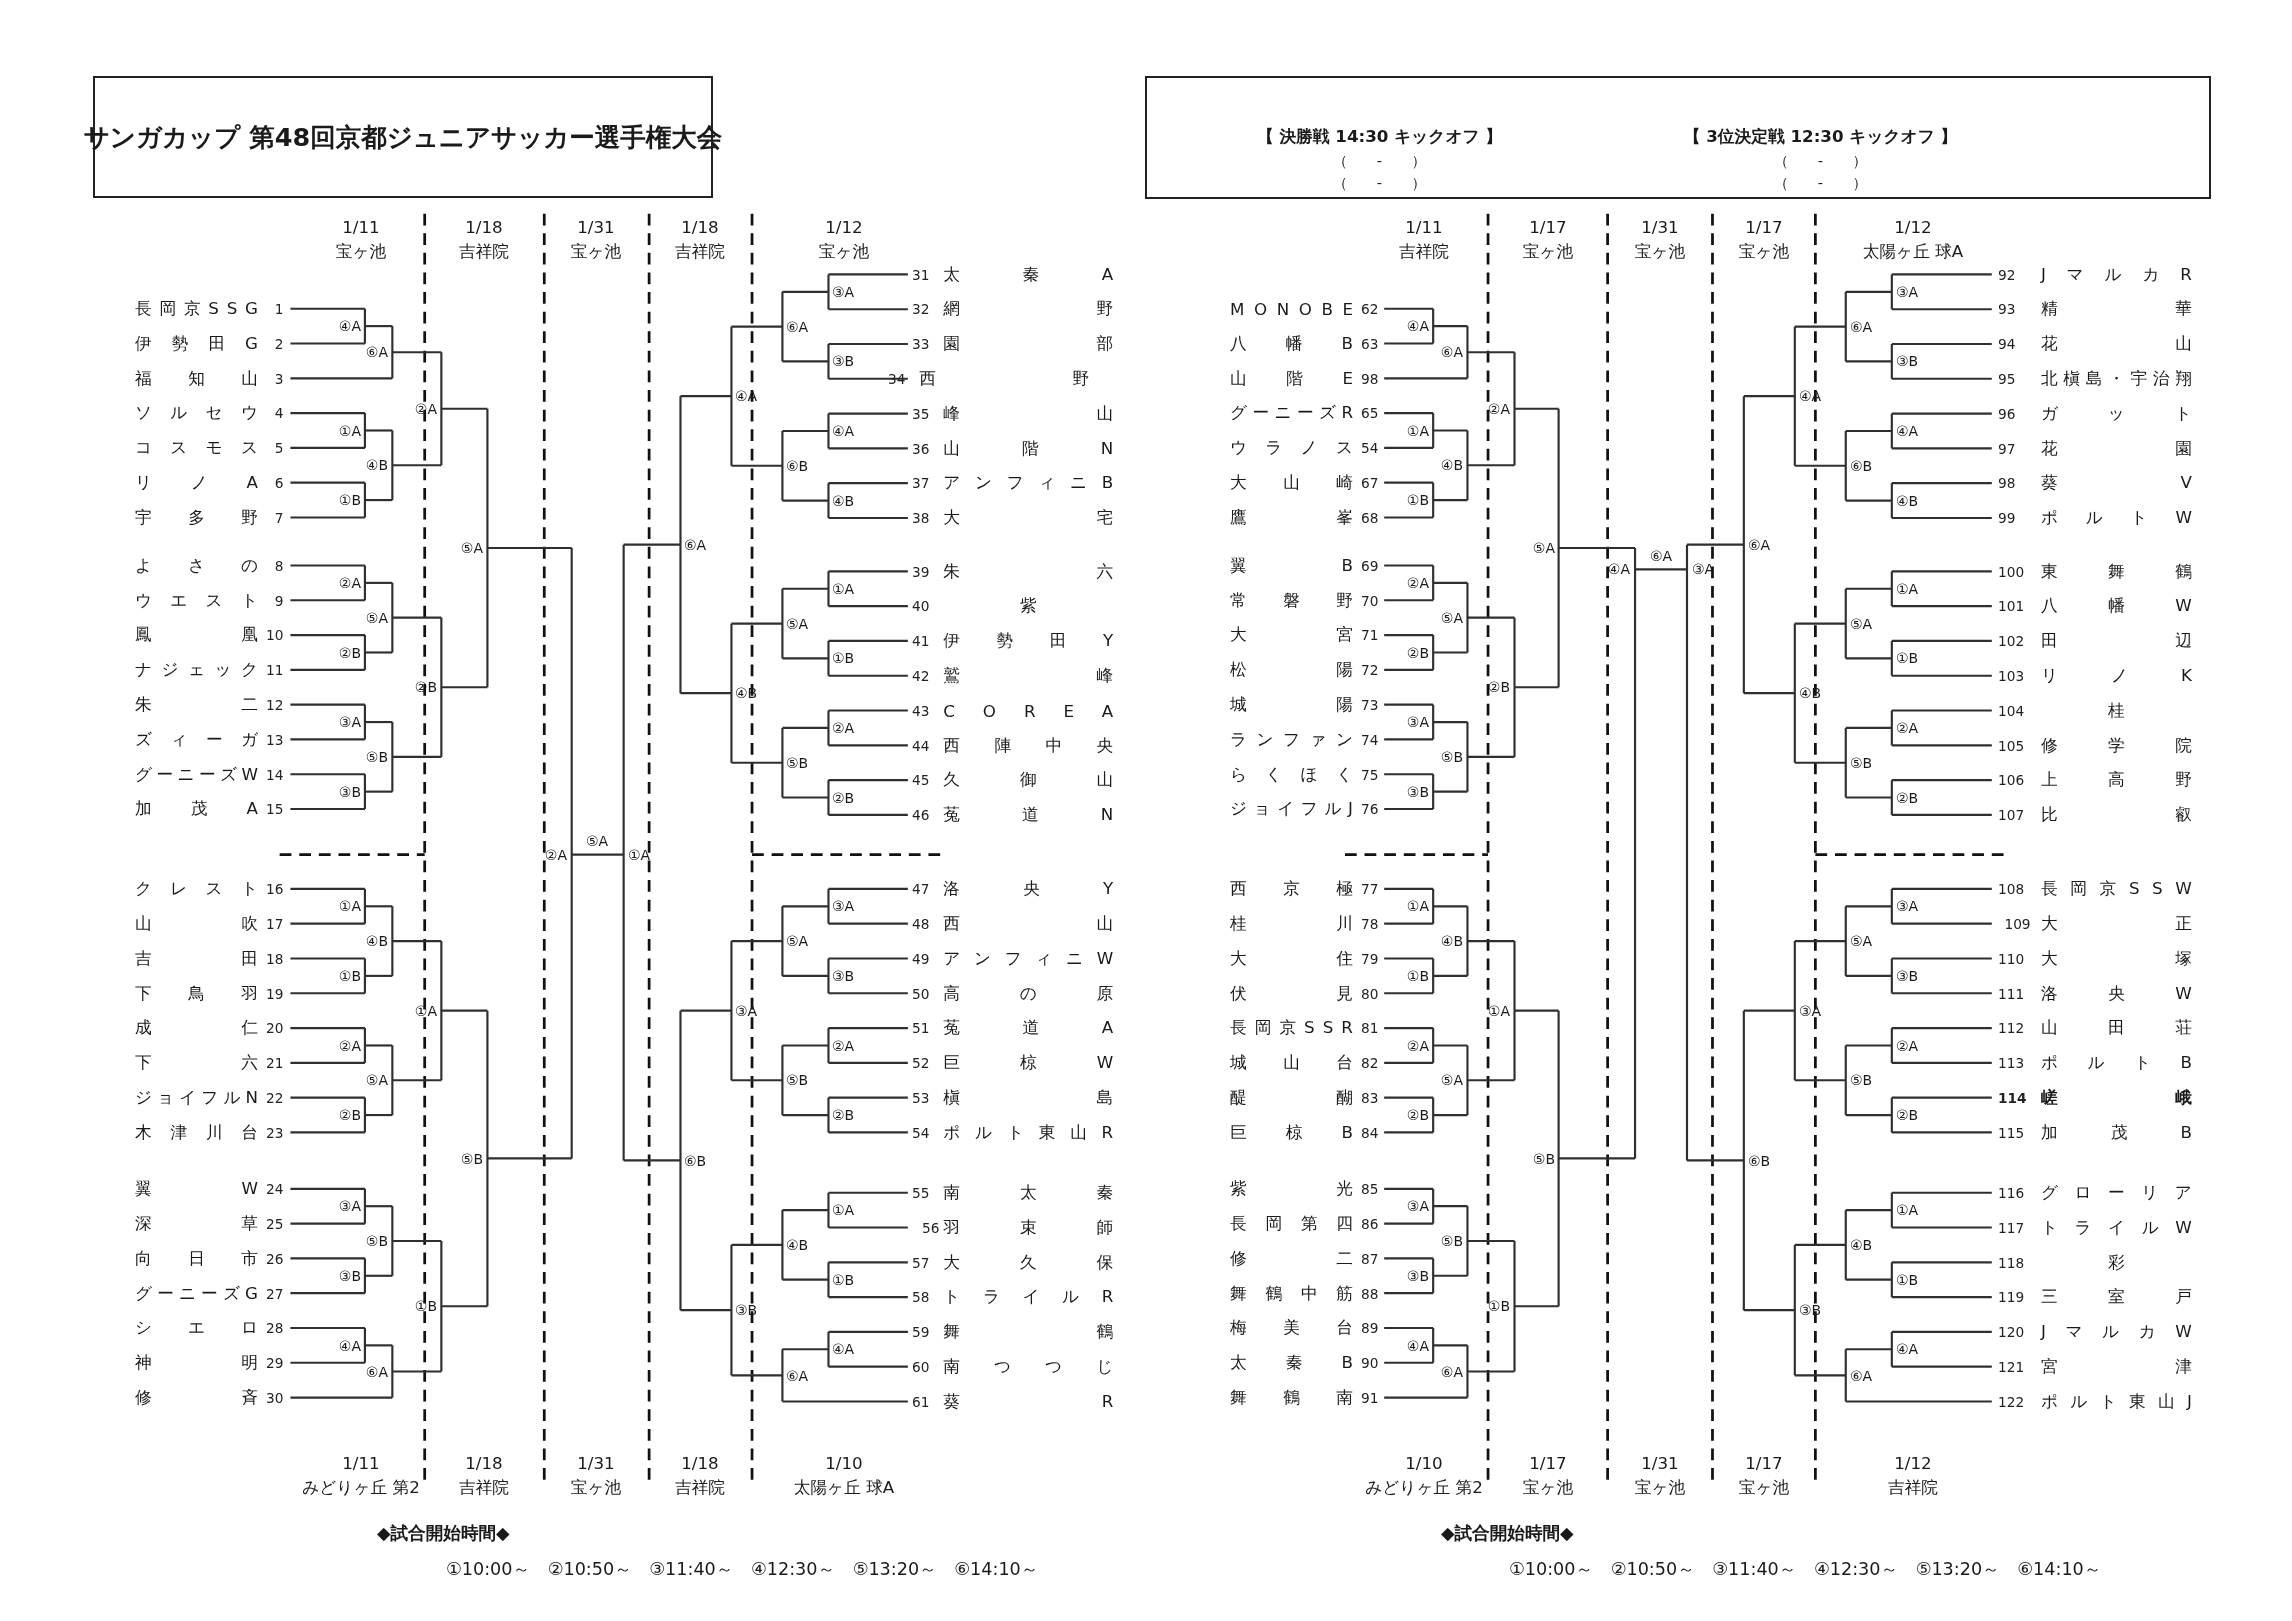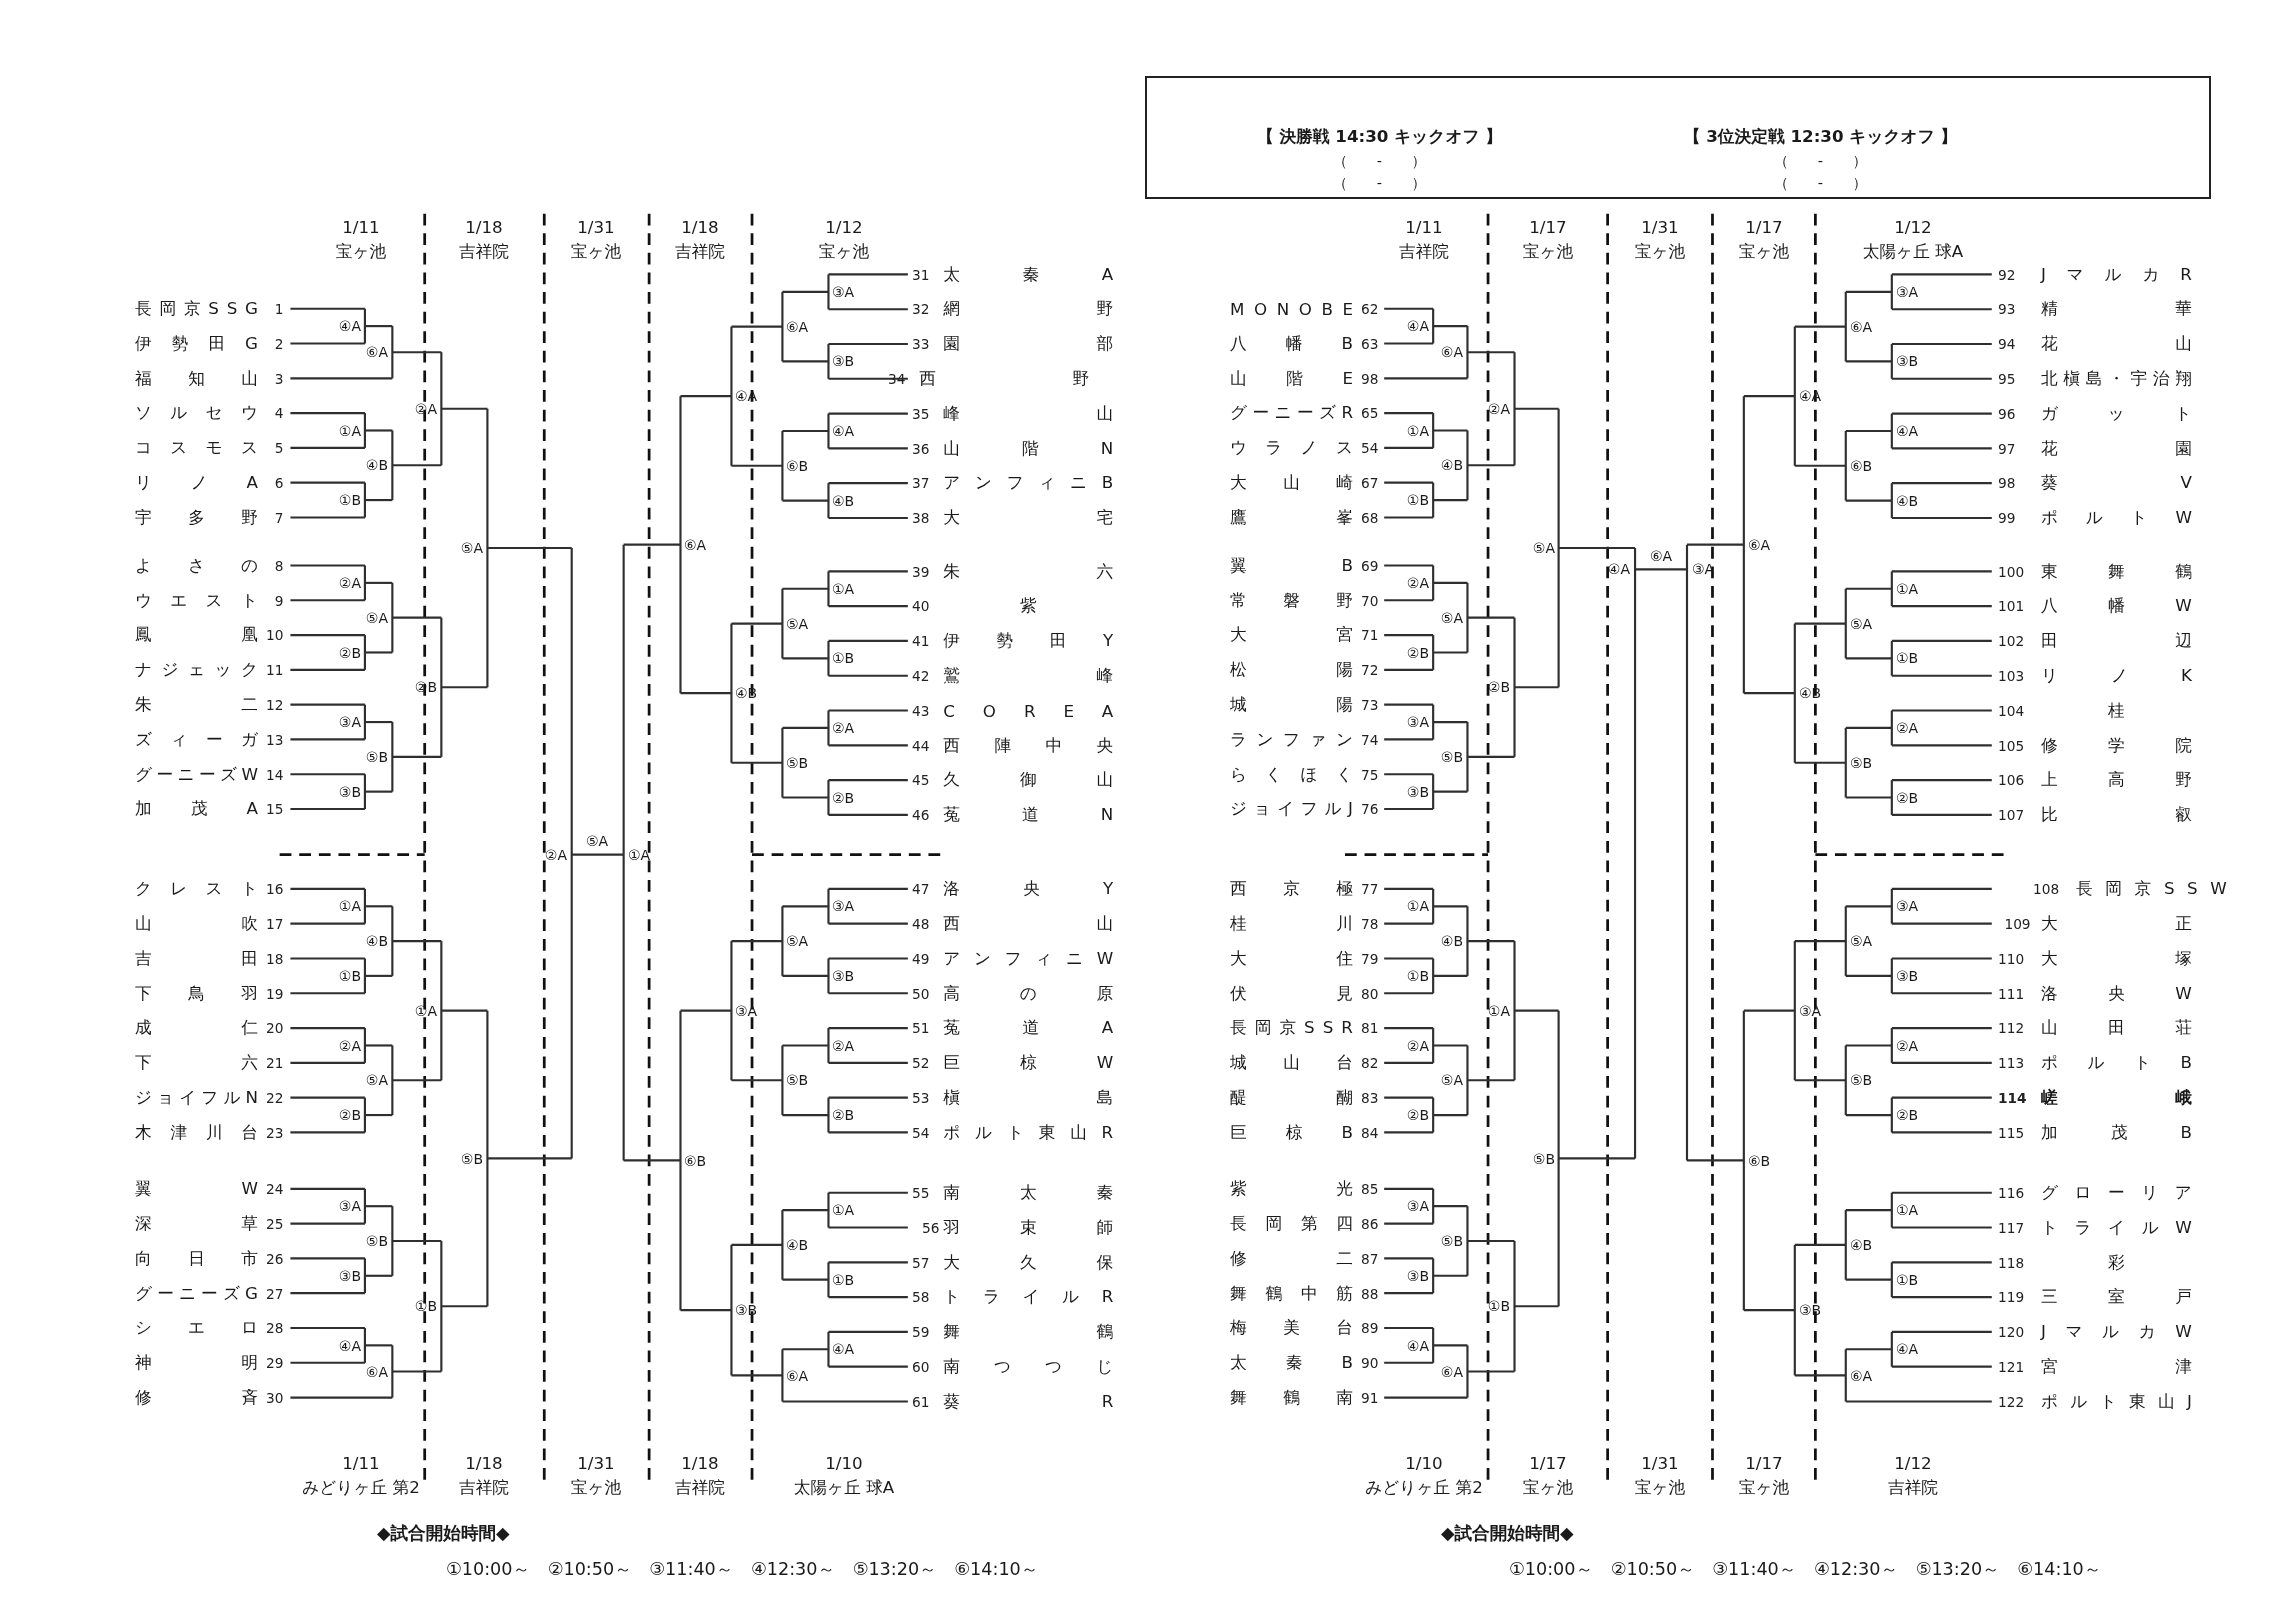--- a/index.html
+++ b/index.html
@@ -391,20 +391,21 @@
       <line x1="1831" y1="1270.25" x2="1831" y2="1403.375" stroke="#2f2f2f" stroke-width="2.2"></line>
       <line x1="1831" y1="1031.25" x2="1779" y2="1031.25" stroke="#2f2f2f" stroke-width="2.2"></line>
       <line x1="1831" y1="1336.8125" x2="1779" y2="1336.8125" stroke="#2f2f2f" stroke-width="2.2"></line>
       <line x1="1779" y1="1031.25" x2="1779" y2="1336.8125" stroke="#2f2f2f" stroke-width="2.2"></line>
       <line x1="1779" y1="555.75" x2="1721" y2="555.75" stroke="#2f2f2f" stroke-width="2.2"></line>
       <line x1="1779" y1="1184.03125" x2="1721" y2="1184.03125" stroke="#2f2f2f" stroke-width="2.2"></line>
       <line x1="1721" y1="555.75" x2="1721" y2="1184.03125" stroke="#2f2f2f" stroke-width="2.2"></line>
       <line x1="1668" y1="581" x2="1721" y2="581" stroke="#2f2f2f" stroke-width="2.2"></line>
     </svg>
 
+  <div class="box" id="lp-title">サンガカップ 第48回京都ジュニアサッカー選手権大会</div>
 
   <div class="box" id="rp-box">
     <div class="ev-sub" style="left:0;">【 決勝戦  14:30  キックオフ 】</div>
     <div class="ev-sub" style="left:441px;">【 3位決定戦  12:30  キックオフ 】</div>
     <div class="ev-paren" style="left:0;top:74px;">（　　-　　）</div>
     <div class="ev-paren" style="left:0;top:96px;">（　　-　　）</div>
     <div class="ev-paren" style="left:441px;top:74px;">（　　-　　）</div>
     <div class="ev-paren" style="left:441px;top:96px;">（　　-　　）</div>
   </div>
 
@@ -1451,21 +1452,21 @@
       </span>
     </div>
     <div class="team" style="top: 804px; left: 1998px;">
       <span class="tnum" style="width: 39px; text-align: left;">107</span>
       <span class="tname" style="width: 151px; margin-left: 3.9px;">
         <i>比</i>
         <i>叡</i>
       </span>
     </div>
     <div class="team" style="top: 878px; left: 1998px;">
-      <span class="tnum" style="width: 39px; text-align: left; margin-left: 35px;">108</span>
+      <span class="tnum" style="width: 39px; text-align: left;">108</span>
       <span class="tname" style="width: 151px; margin-left: 3.9px;">
         <i>長</i>
         <i>岡</i>
         <i>京</i>
         <i>S</i>
         <i>S</i>
         <i>W</i>
       </span>
     </div>
     <div class="team" style="top: 913px; left: 1998px;">

